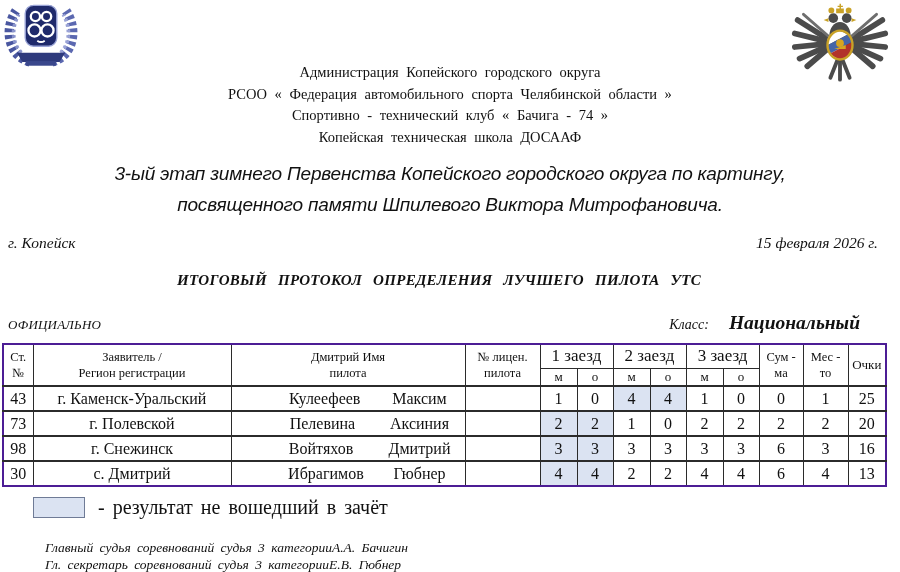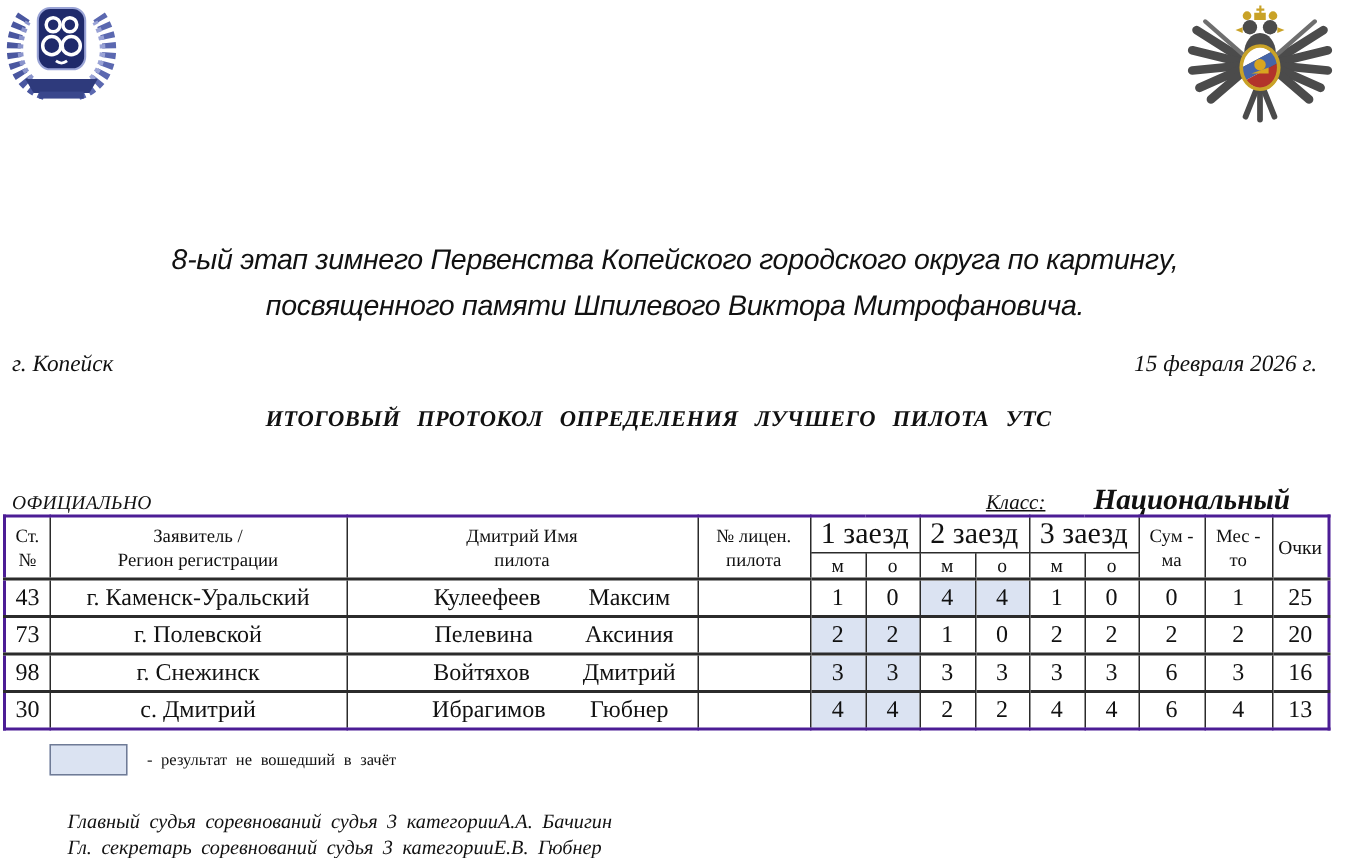--- a/index.html
+++ b/index.html
@@ -18,45 +18,45 @@
     font-family:"Liberation Sans", sans-serif; font-style:italic; font-size:19px;
     line-height:31px; letter-spacing:-0.2px; }
 
   .city-date { position:absolute; top:234px; left:8px; right:22px; display:flex;
     justify-content:space-between; font-style:italic; font-size:15.5px; }
 
   .protocol-title { position:absolute; top:272px; left:0; width:100%; padding-right:44px;
     text-align:center; font-weight:bold; font-style:italic; font-size:15px;
     word-spacing:7px; letter-spacing:0.3px;padding-left:22px; }
 
-  .official-row { position:absolute; top:323px; left:8px; right:40px; display:flex;
+  .official-row { position:absolute; top:312px; left:8px; right:40px; display:flex;
     justify-content:space-between; align-items:baseline; }
   .official { font-style:italic; font-size:13px; letter-spacing:0.2px; }
-  .class-label { font-style:italic; font-size:14px; margin-right:32px;text-decoration:underline; }
+  .class-label { font-style:italic; font-size:14px; margin-right:20px; }
   .class-value { font-style:italic; font-weight:bold; font-size:19.5px;margin-top:48px; }
 
   table.results { position:absolute; left:2px; top:343px; width:883px;
     border-collapse:collapse; table-layout:fixed; border:2px solid #4c1d95; }
   .results th, .results td { border:1px solid #2b2b2b; text-align:center;
     vertical-align:middle; overflow:hidden; white-space:nowrap; }
   .results thead th { font-weight:normal; font-size:12.5px; line-height:16px; }
   .results thead tr.r1 th { height:24px; }
   .results thead tr.r2 th { height:18px; font-size:13px; }
-  .results th.race { font-size:20px; }
+  .results th.race { font-size:17px; }
   .results th.points { font-size:13px; }
   .results th.twoline span { display:block; }
   .results tbody td { font-size:16px; height:25px; border-top-width:2px; }
   .results tbody td.pilot { text-align:center; padding-left:8px; }
   .results tbody td.pilot .surname { display:inline-block; width:135px; }
   .results tbody td.hl { background:var(--hl); }
 
   .legend { position:absolute; top:496px; left:33px; display:flex; align-items:center; }
   .legend .swatch { width:52px; height:21px; background:var(--hl);
     border:1.5px solid var(--swb); margin-right:13px; }
-  .legend .legend-text { font-size:11px; word-spacing:3px; }
+  .legend .legend-text { font-size:20px; word-spacing:3px; }
 
   .signatures { position:absolute; top:539px; left:45px; right:115px;
     font-style:italic; font-size:13.5px; line-height:17px; word-spacing:3px; }
   .sig-row { display:flex; justify-content:flex-start; }
 </style>
 </head>
 <body>
 
 <div id="page" style="--hl: #dbe3f2; --swb: #6f7b96;">
 
@@ -117,23 +117,29 @@
           <rect x="32" y="38" width="40" height="9" fill="#4665a8"></rect>
           <rect x="32" y="47" width="40" height="18" fill="#b2332b"></rect>
         </g>
         <ellipse cx="52" cy="44" rx="13" ry="15" fill="none" stroke="#c9a227" stroke-width="2.5"></ellipse>
         <circle cx="52" cy="42" r="4" fill="#d8a520"></circle>
         <path d="M46,48 l12,-4 v4 Z" fill="#d8a520"></path>
       </g>
     </svg>
   </div>
 
+  <div class="org-header">
+    <div>Администрация Копейского городского округа</div>
+    <div>РСОО « Федерация автомобильного спорта Челябинской области »</div>
+    <div>Спортивно - технический клуб « Бачига - 74 »</div>
+    <div>Копейская техническая школа ДОСААФ</div>
+  </div>
 
   <div class="event-title">
-    <div>8-ый этап зимнего Первенства Копейского городского округа по картингу,</div>
+    <div>3-ый этап зимнего Первенства Копейского городского округа по картингу,</div>
     <div>посвященного памяти Шпилевого Виктора Митрофановича.</div>
   </div>
 
   <div class="city-date">
     <span>г. Копейск</span>
     <span>15  февраля  2026 г.</span>
   </div>
 
   <div class="protocol-title">ИТОГОВЫЙ ПРОТОКОЛ ОПРЕДЕЛЕНИЯ ЛУЧШЕГО ПИЛОТА УТС</div>
 

